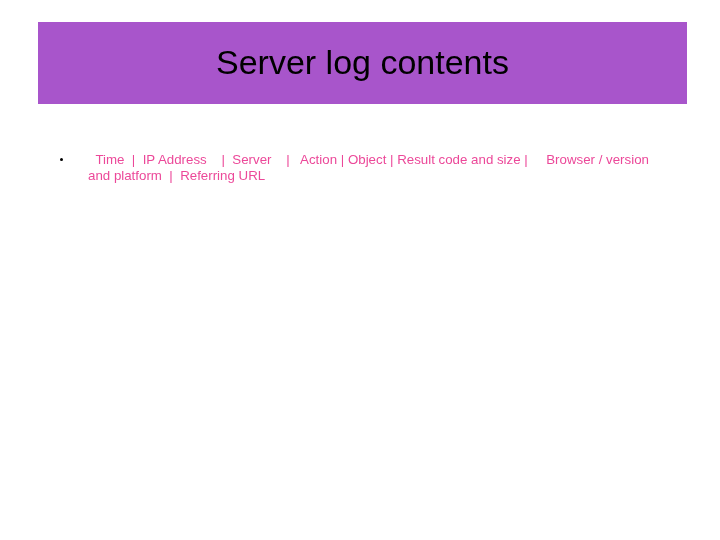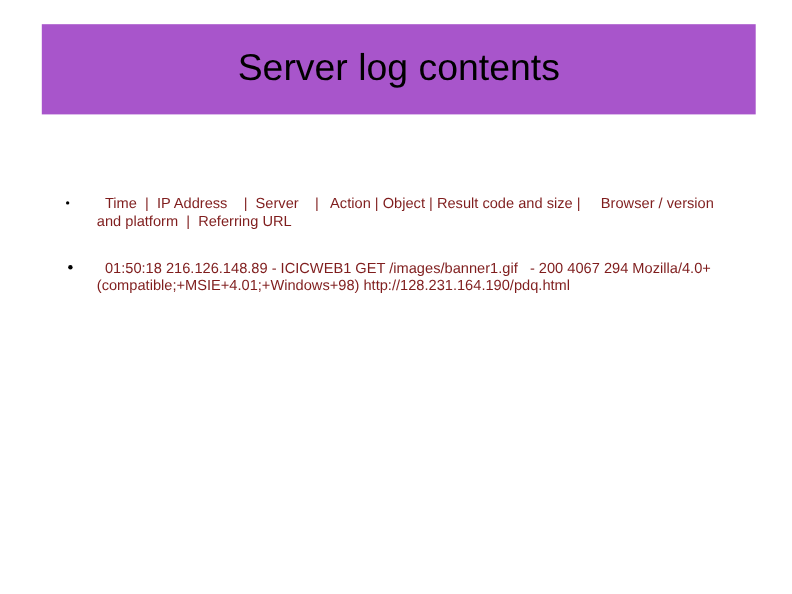--- a/index.html
+++ b/index.html
@@ -73,44 +73,39 @@
     width: 3px;
     height: 3px;
   }
   .bullet-row.wide-indent .bullet-marker {
     left: 8px;
   }
   .bullet-text {
     font-family: "Liberation Sans", sans-serif;
     font-size: 13.3px;
     font-weight: 400;
-    color: #7f1d1d;
+    color: #ec4899;
     line-height: 15.6px;
     white-space: pre-wrap;
     word-break: normal;
-    margin-top: 25px;
   }
 </style>
 </head>
 <body>
 
 <div class="slide">
 
   <div class="title-banner">
     <div class="title-text">Server log contents</div>
   </div>
 
   <div class="body-list">
 
     <div class="bullet-row small-dot">
       <span class="bullet-marker"></span>
       <div class="bullet-text">  Time  |  IP Address    |  Server    |   Action | Object | Result code and size |     Browser / version and platform  |  Referring URL</div>
     </div>
 
 
-    <div class="bullet-row wide-indent">
-      <span class="bullet-marker"></span>
-      <div class="bullet-text">  01:50:18 216.126.148.89 - ICICWEB1 GET /images/banner1.gif   - 200 4067 294 Mozilla/4.0+(compatible;+MSIE+4.01;+Windows+98) http://128.231.164.190/pdq.html</div>
-    </div>
 
 
   </div>
 </div>
 
 </body></html>

